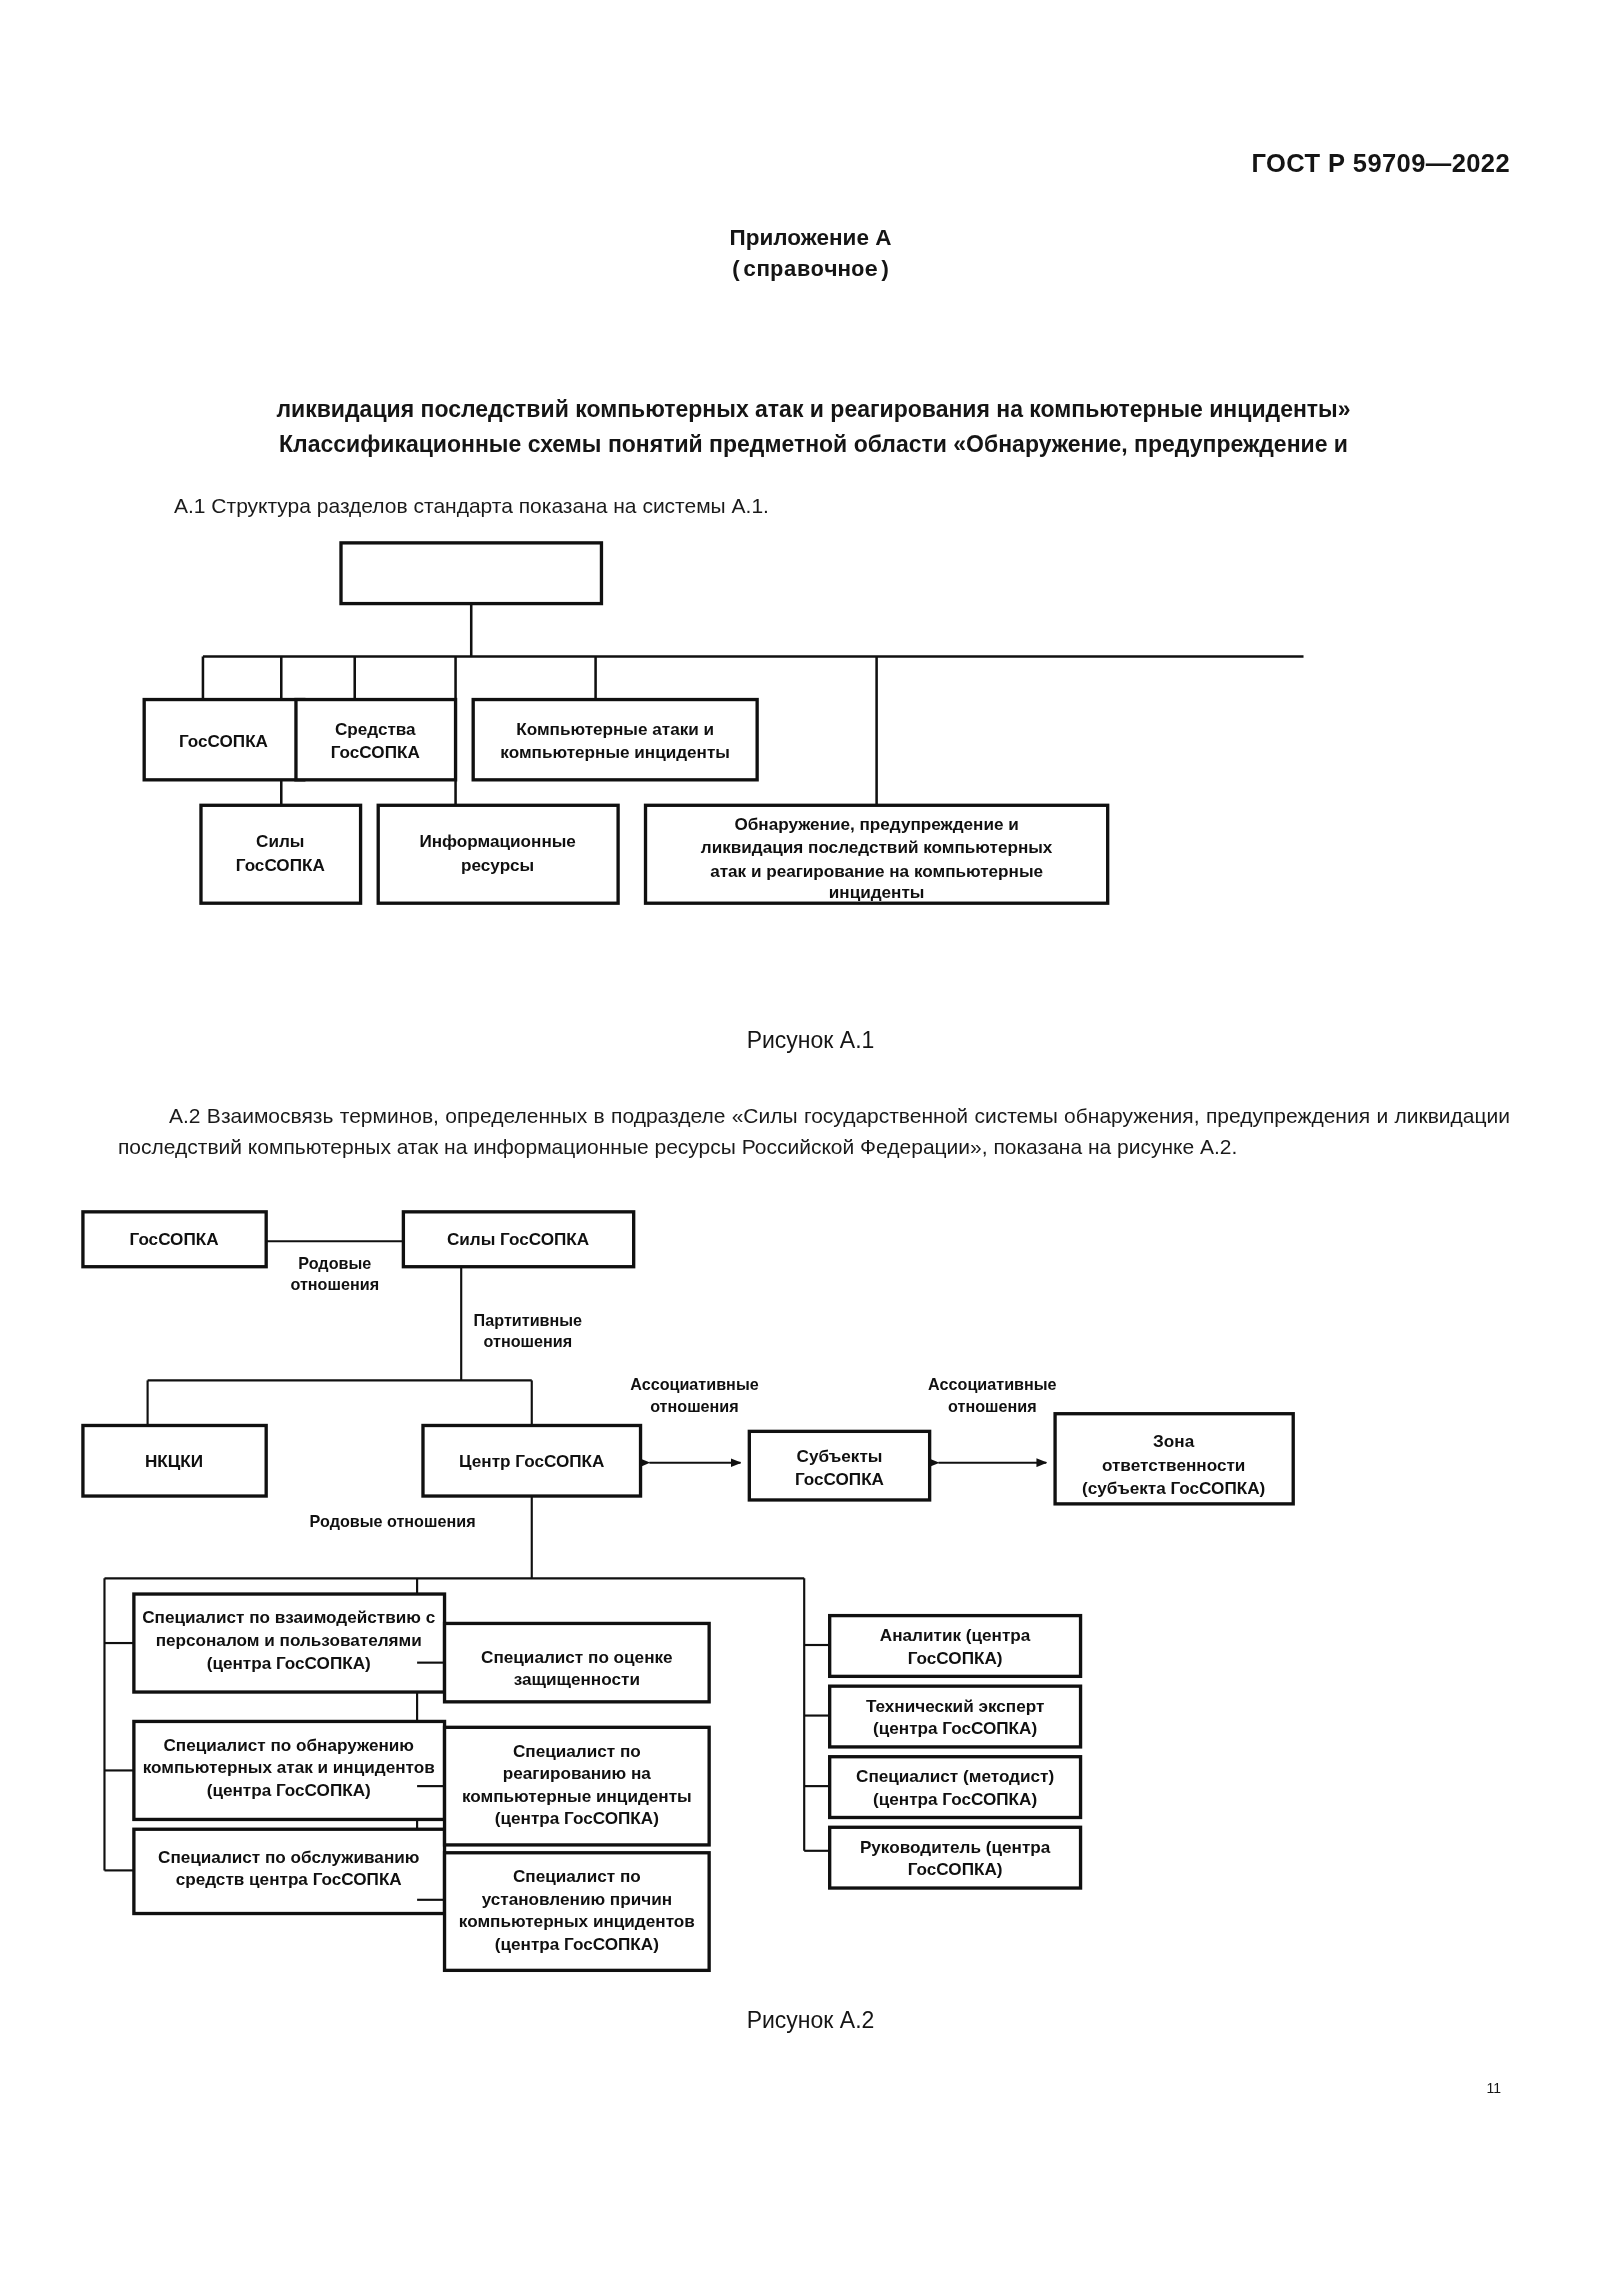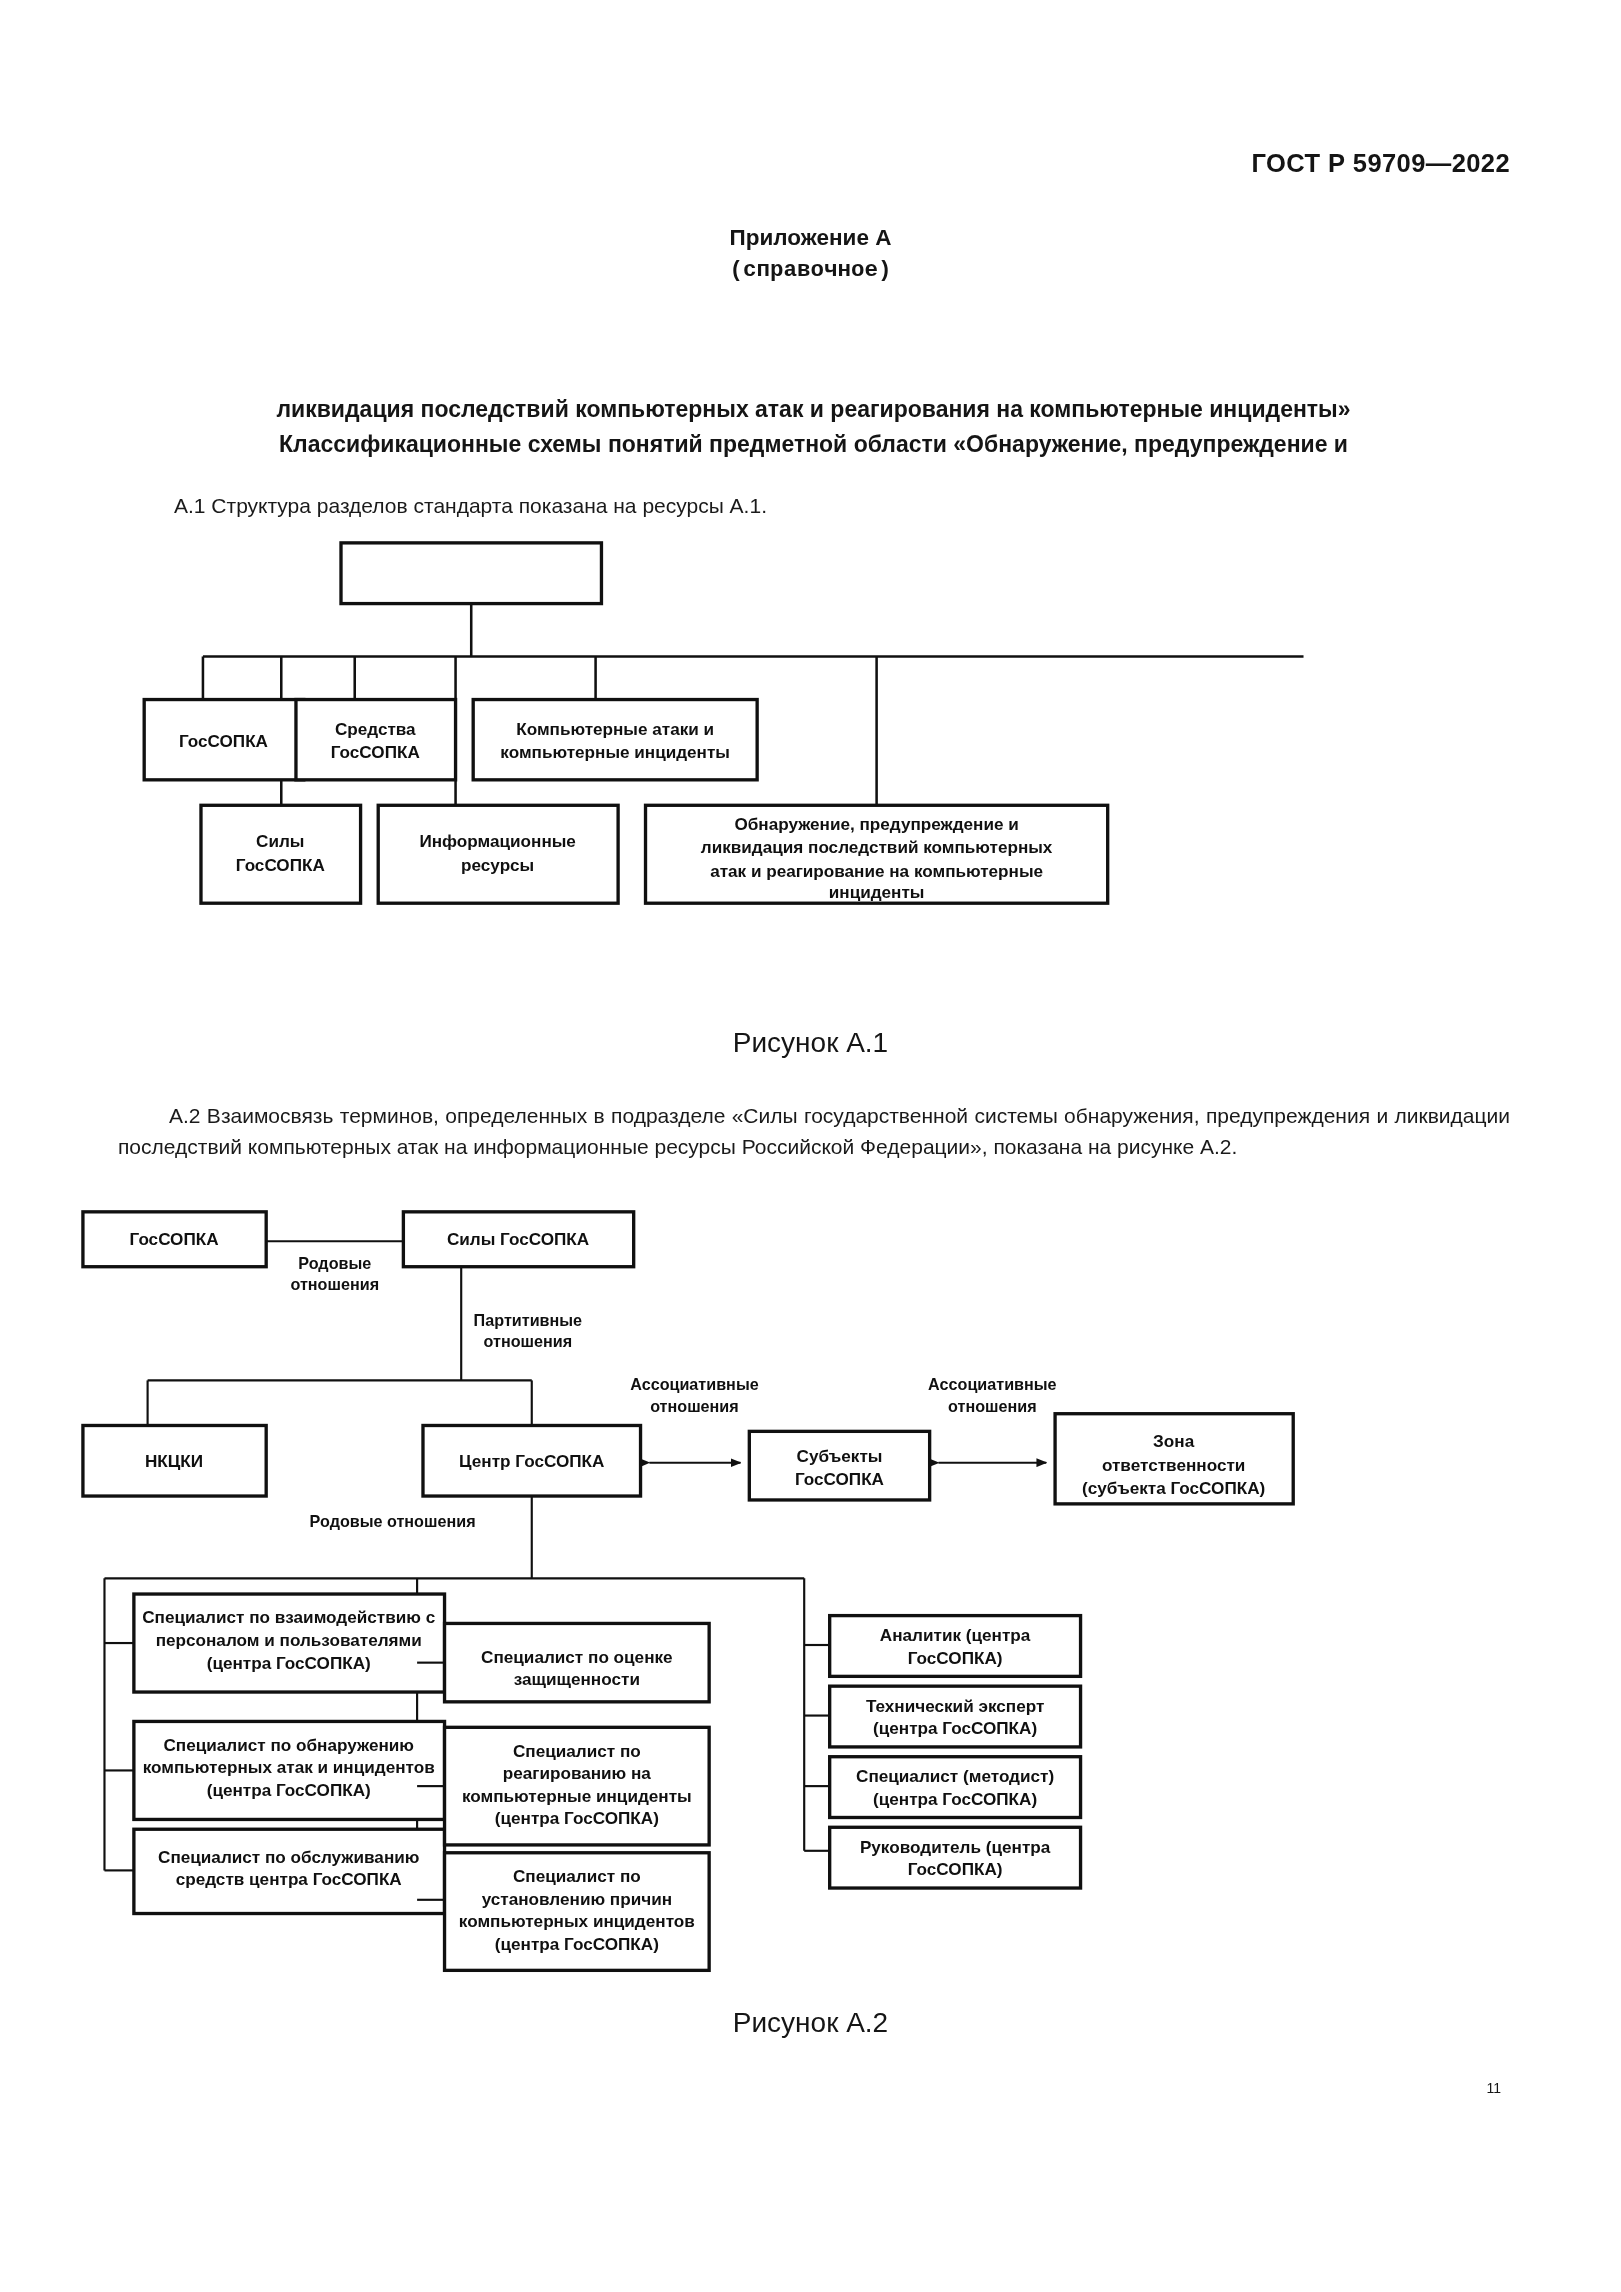--- a/index.html
+++ b/index.html
@@ -77,21 +77,21 @@
     text-align-last: left;
   }
   .para-a2 .indent { display: inline-block; width: 51px; }
 
   
   .fig-caption {
     position: absolute;
     left: 0;
     right: 0;
     text-align: center;
-    font-size: 28px;
+    font-size: 23px;
   }
   #caption-a1 { top: 1027px; }
   #caption-a2 { top: 2007px; }
 
   
   .page-number {
     position: absolute;
     top: 2080px;
     right: 120px;
     font-size: 14px;
@@ -150,21 +150,21 @@
   <div class="annex-head">
     <div>Приложение А</div>
     <div class="sub">(справочное)</div>
   </div>
 
   <div class="annex-title">
     <div>ликвидация последствий компьютерных атак и реагирования на компьютерные инциденты»</div>
     <div>Классификационные схемы понятий предметной области «Обнаружение, предупреждение и</div>
   </div>
 
-  <div class="para para-a1">А.1  Структура разделов стандарта показана на ресурсы А.1.</div>
+  <div class="para para-a1">А.1  Структура разделов стандарта показана на системы А.1.</div>
 
   <div class="diagram" id="diagram-a1">
     <svg width="1386" height="470" viewBox="0 0 1414 480">
 
       <rect class="bx" x="227" y="6" width="266" height="62"></rect>
       <text class="node-label-lg" x="360" y="44"></text>
 
       <path class="ln" d="M360,68 L360,122"></path>
 
       <path class="ln" d="M86,122 L1210,122"></path>

